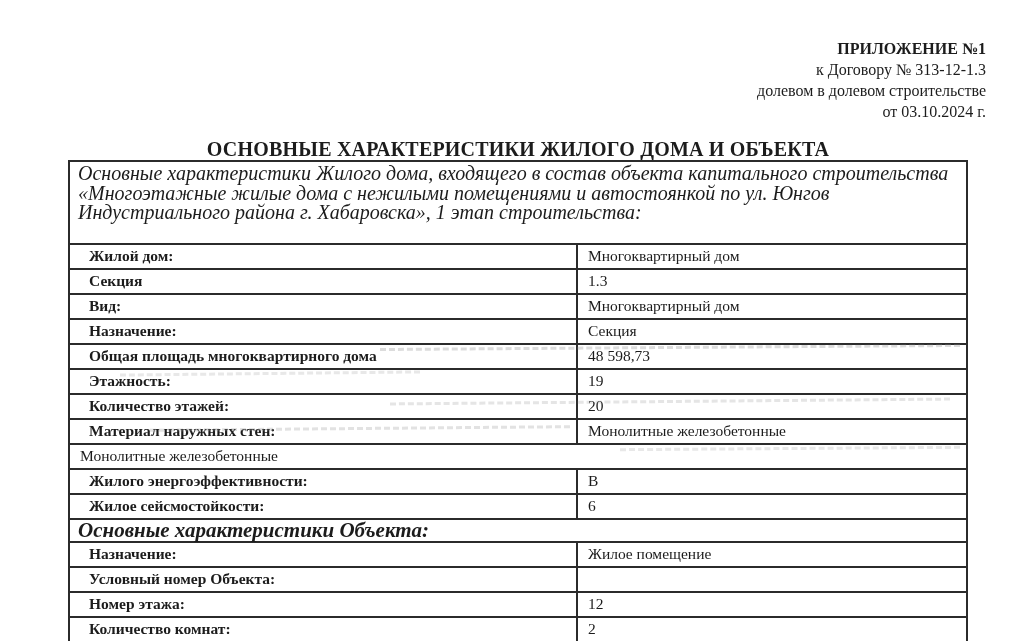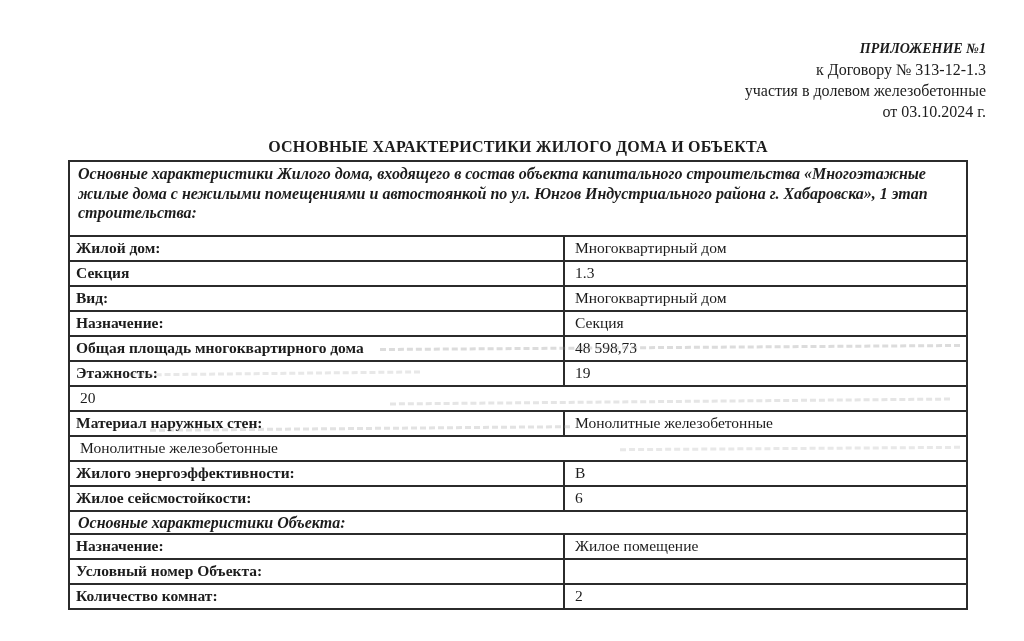--- a/index.html
+++ b/index.html
@@ -25,81 +25,81 @@
   .header-block {
     position: absolute;
     top: 38px;
     right: 38px;
     text-align: right;
     font-size: 16px;
     line-height: 21px;
   }
   .header-block .hl1 {
     font-weight: bold;
-    font-size: 14px;
-    font-style: italic;
+    font-size: 16px;
   }
   
   .doc-title {
     position: absolute;
     top: 138px;
     left: 68px;
     width: 900px;
     text-align: center;
     font-weight: bold;
-    font-size: 16px;
+    font-size: 20px;
     letter-spacing: 0.2px;
     white-space: nowrap;
   }
   
   .main-table {
     position: absolute;
     top: 160px;
     left: 68px;
     width: 900px;
     border: 2px solid #2b2b2b;
     box-sizing: border-box;
     background: #ffffff;
   }
   .intro-row {
-    padding: 2px 8px 12px 8px;
-    font-weight: bold;
+    padding: 2px 8px 20px 8px;
+    font-weight: normal;
     font-style: italic;
-    font-size: 16px;
+    font-size: 20px;
     line-height: 19.5px;
   }
   .t-row {
     display: flex;
     border-top: 2px solid #2b2b2b;
     min-height: 22px;
     align-items: stretch;
   }
   .cell-label {
     width: 495px;
     box-sizing: border-box;
     padding: 1px 6px 2px 6px;
     font-weight: bold;
     font-size: 15.5px;
     border-right: 2px solid #2b2b2b;
     line-height: 20px;
+    margin-left: 13px;
   }
   .cell-value {
     flex: 1;
     box-sizing: border-box;
     padding: 1px 10px 2px 10px;
     font-size: 15.5px;
     line-height: 20px;
   }
   .section-row {
     border-top: 2px solid #2b2b2b;
     min-height: 19px;
     padding: 1px 8px 1px 8px;
     font-weight: bold;
     font-style: italic;
-    font-size: 16px;
+    font-size: 21px;
     line-height: 19px;
   }
   
   .wm {
     position: absolute;
     border-top: 3px dashed rgba(140,140,140,0.30);
     pointer-events: none;
   }
   .wm1 { top: 346px; left: 380px; width: 580px; transform: rotate(-0.4deg); }
   .wm2 { top: 372px; left: 120px; width: 300px; transform: rotate(-0.6deg); border-top-color: rgba(150,150,150,0.22); }
@@ -108,21 +108,21 @@
   .wm5 { top: 447px; left: 620px; width: 340px; transform: rotate(-0.4deg); border-top-color: rgba(150,150,150,0.22); }
 </style>
 </head>
 <body>
 
 <div class="page">
 
   <div class="header-block">
     <div class="hl1">ПРИЛОЖЕНИЕ №1</div>
     <div>к Договору № 313-12-1.3</div>
-    <div>участия в долевом железобетонные</div>
+    <div>долевом в долевом строительстве</div>
     <div>от 03.10.2024 г.</div>
   </div>
 
   <div class="doc-title">ОСНОВНЫЕ ХАРАКТЕРИСТИКИ ЖИЛОГО ДОМА И ОБЪЕКТА</div>
 
   <div class="main-table">
     <div class="intro-row">Основные характеристики Жилого дома, входящего в состав объекта капитального строительства «Многоэтажные жилые дома с нежилыми помещениями и автостоянкой по ул. Юнгов Индустриального района г. Хабаровска», 1 этап строительства:</div>
     <div>
         <div class="t-row">
     <div class="cell-label">Жилой дом:</div>
@@ -142,20 +142,21 @@
   </div>
         <div class="t-row">
     <div class="cell-label">Общая площадь многоквартирного дома</div>
     <div class="cell-value">48 598,73</div>
   </div>
         <div class="t-row">
     <div class="cell-label">Этажность:</div>
     <div class="cell-value">19</div>
   </div>
         <div class="t-row">
+    <div class="cell-label">Количество этажей:</div>
     <div class="cell-value">20</div>
   </div>
         <div class="t-row">
     <div class="cell-label">Материал наружных стен:</div>
     <div class="cell-value">Монолитные железобетонные</div>
   </div>
         <div class="t-row">
     <div class="cell-value">Монолитные железобетонные</div>
   </div>
         <div class="t-row">
@@ -168,20 +169,24 @@
   </div>
         <div class="section-row">Основные характеристики Объекта:</div>
         <div class="t-row">
     <div class="cell-label">Назначение:</div>
     <div class="cell-value">Жилое помещение</div>
   </div>
         <div class="t-row">
     <div class="cell-label">Условный номер Объекта:</div>
   </div>
         <div class="t-row">
+    <div class="cell-label">Номер этажа:</div>
+    <div class="cell-value">12</div>
+  </div>
+        <div class="t-row">
     <div class="cell-label">Количество комнат:</div>
     <div class="cell-value">2</div>
   </div>
       </div>
   </div>
 
   <div class="wm wm1"></div>
   <div class="wm wm2"></div>
   <div class="wm wm3"></div>
   <div class="wm wm4"></div>

